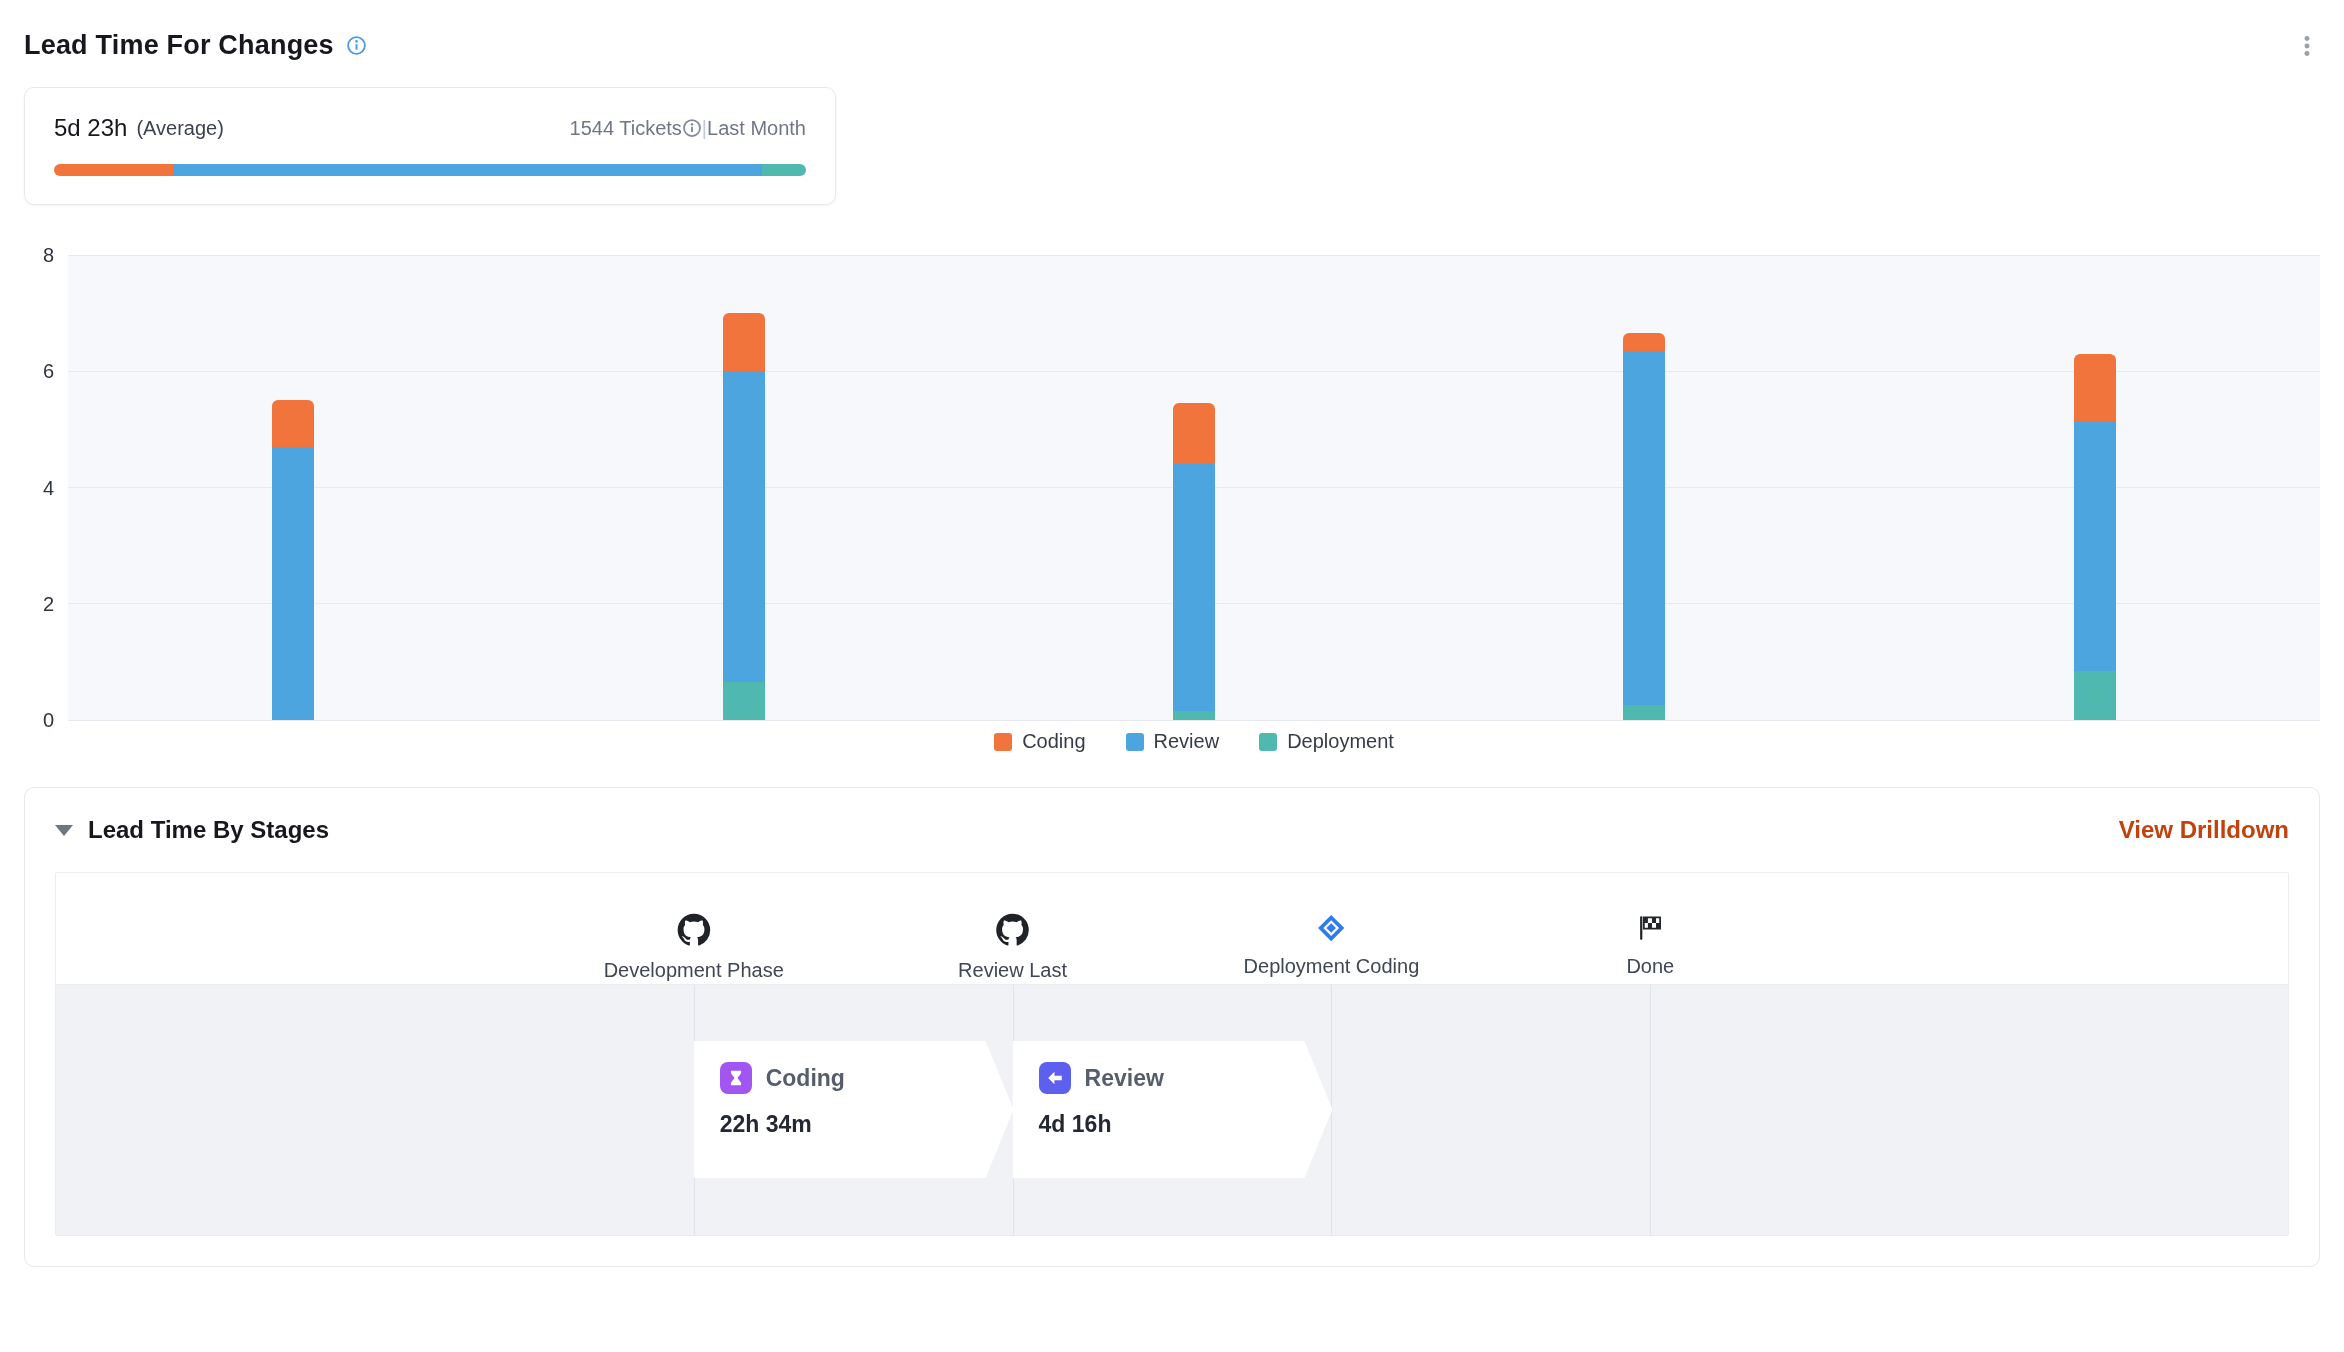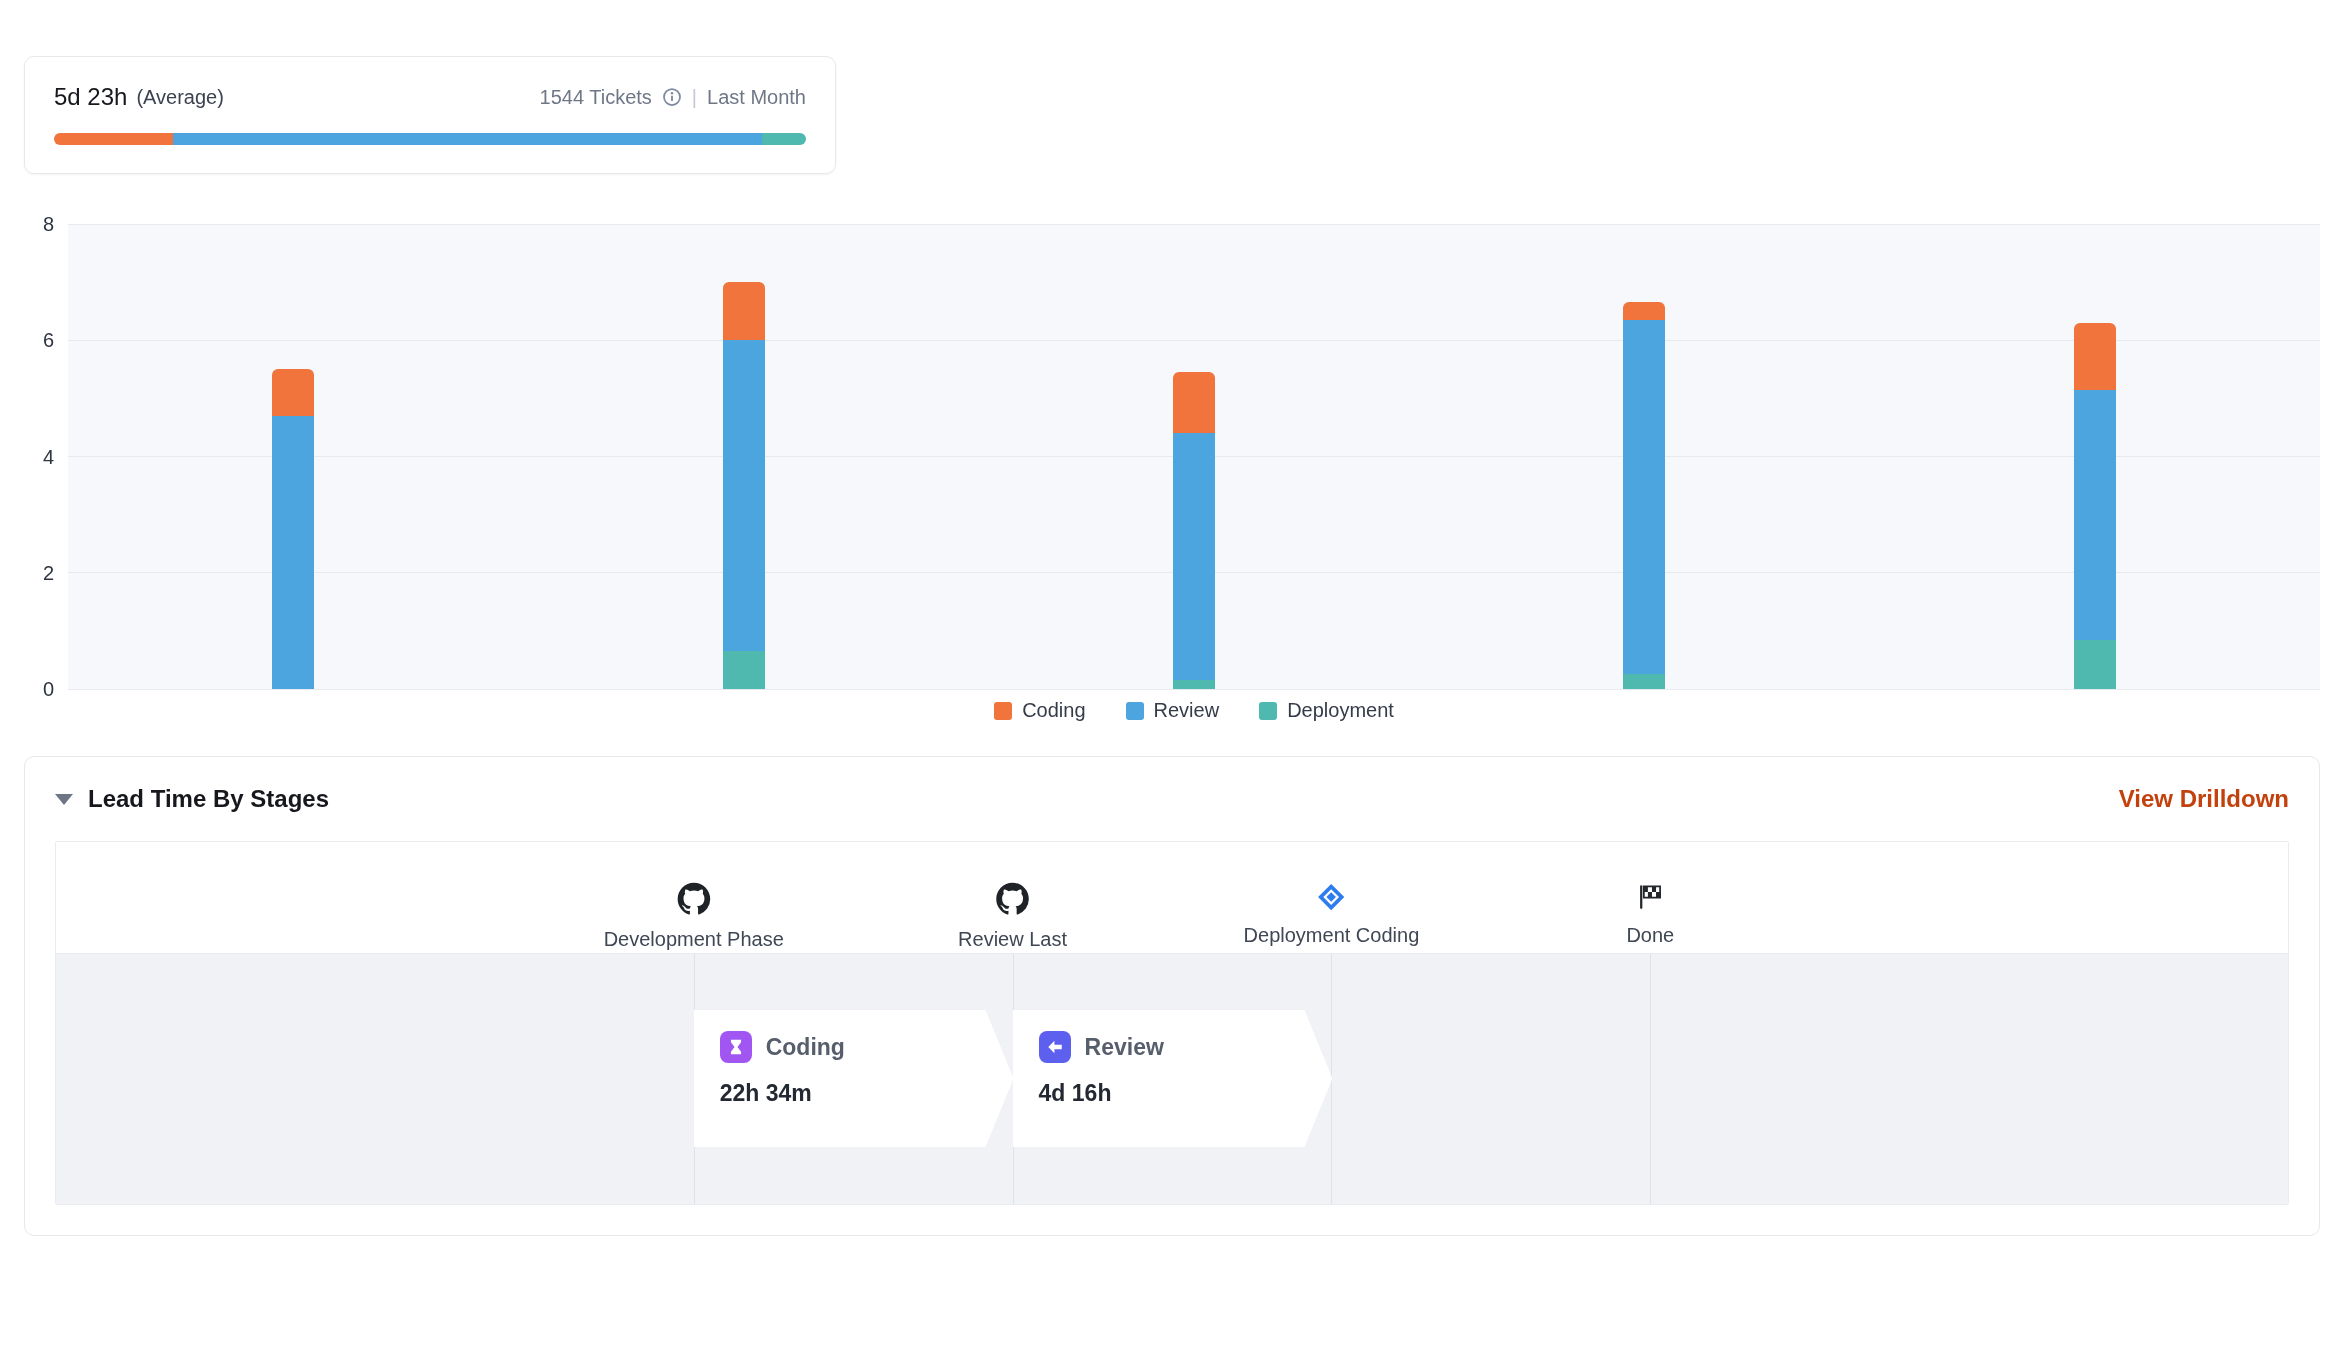--- a/index.html
+++ b/index.html
@@ -13,21 +13,21 @@
   .info-icon { display:inline-flex; align-items:center; color:#4c9ae8; cursor:pointer; }
   .info-icon.gray { color:#7e8aa0; }
   .kebab { margin-left:auto; display:inline-flex; cursor:pointer; }
 
   
   .summary-card { margin-top:26px; width:812px; border:1px solid #e6e8ec; border-radius:10px;
     padding:26px 29px 28px; box-shadow:0 1px 3px rgba(16,24,40,.05); }
   .summary-row { display:flex; align-items:center; }
   .avg-value { font-size:24px; font-weight:400; color:#16181d; }
   .avg-label { font-size:20px; color:#3c4250; margin-left:9px; }
-  .summary-right { margin-left:auto; display:flex; align-items:center; gap:10px;
+  .summary-right { margin-left:auto; display:flex; align-items:center; gap:0;
     font-size:20px; color:#6f7787; }
   .sep { color:#c2c8d2; }
   .mini-bar { margin-top:22px; height:12px; border-radius:6px; overflow:hidden; display:flex; }
   .mini-seg { height:100%; }
 
   
   .chart { margin-top:50px; }
   .chart-main { display:flex; }
   .y-axis { width:44px; position:relative; }
   .ytick { position:absolute; right:14px; transform:translateY(50%); font-size:20px; color:#2e3440; }
@@ -66,20 +66,37 @@
   .badge { width:32px; height:32px; border-radius:8px; display:inline-flex;
     align-items:center; justify-content:center; flex:0 0 auto; }
   .stage-label { font-size:23px; font-weight:700; color:#565d6b; }
   .stage-duration { margin-top:17px; font-size:23px; font-weight:700; color:#232833; }
 </style>
 </head>
 <body>
 
 <div class="page">
 
+  <div class="title-row">
+    <span class="page-title">Lead Time For Changes</span>
+    <span class="info-icon">
+      <svg width="21" height="21" viewBox="0 0 16 16">
+          <circle cx="8" cy="8" r="6.4" fill="none" stroke="currentColor" stroke-width="1.4"></circle>
+          <rect x="7.25" y="7" width="1.5" height="4.2" fill="currentColor"></rect>
+          <circle cx="8" cy="4.9" r="1" fill="currentColor"></circle>
+        </svg>
+    </span>
+    <span class="kebab">
+      <svg width="26" height="26" viewBox="0 0 24 24" fill="#9aa0a8">
+          <circle cx="12" cy="5" r="2.3"></circle>
+          <circle cx="12" cy="12" r="2.3"></circle>
+          <circle cx="12" cy="19" r="2.3"></circle>
+        </svg>
+    </span>
+  </div>
 
   <div class="summary-card">
     <div class="summary-row">
       <span class="avg-value">5d 23h</span>
       <span class="avg-label">(Average)</span>
       <div class="summary-right">
         <span>1544 Tickets</span>
         <span class="info-icon gray">
           <svg width="20" height="20" viewBox="0 0 16 16">
               <circle cx="8" cy="8" r="6.4" fill="none" stroke="currentColor" stroke-width="1.4"></circle>

